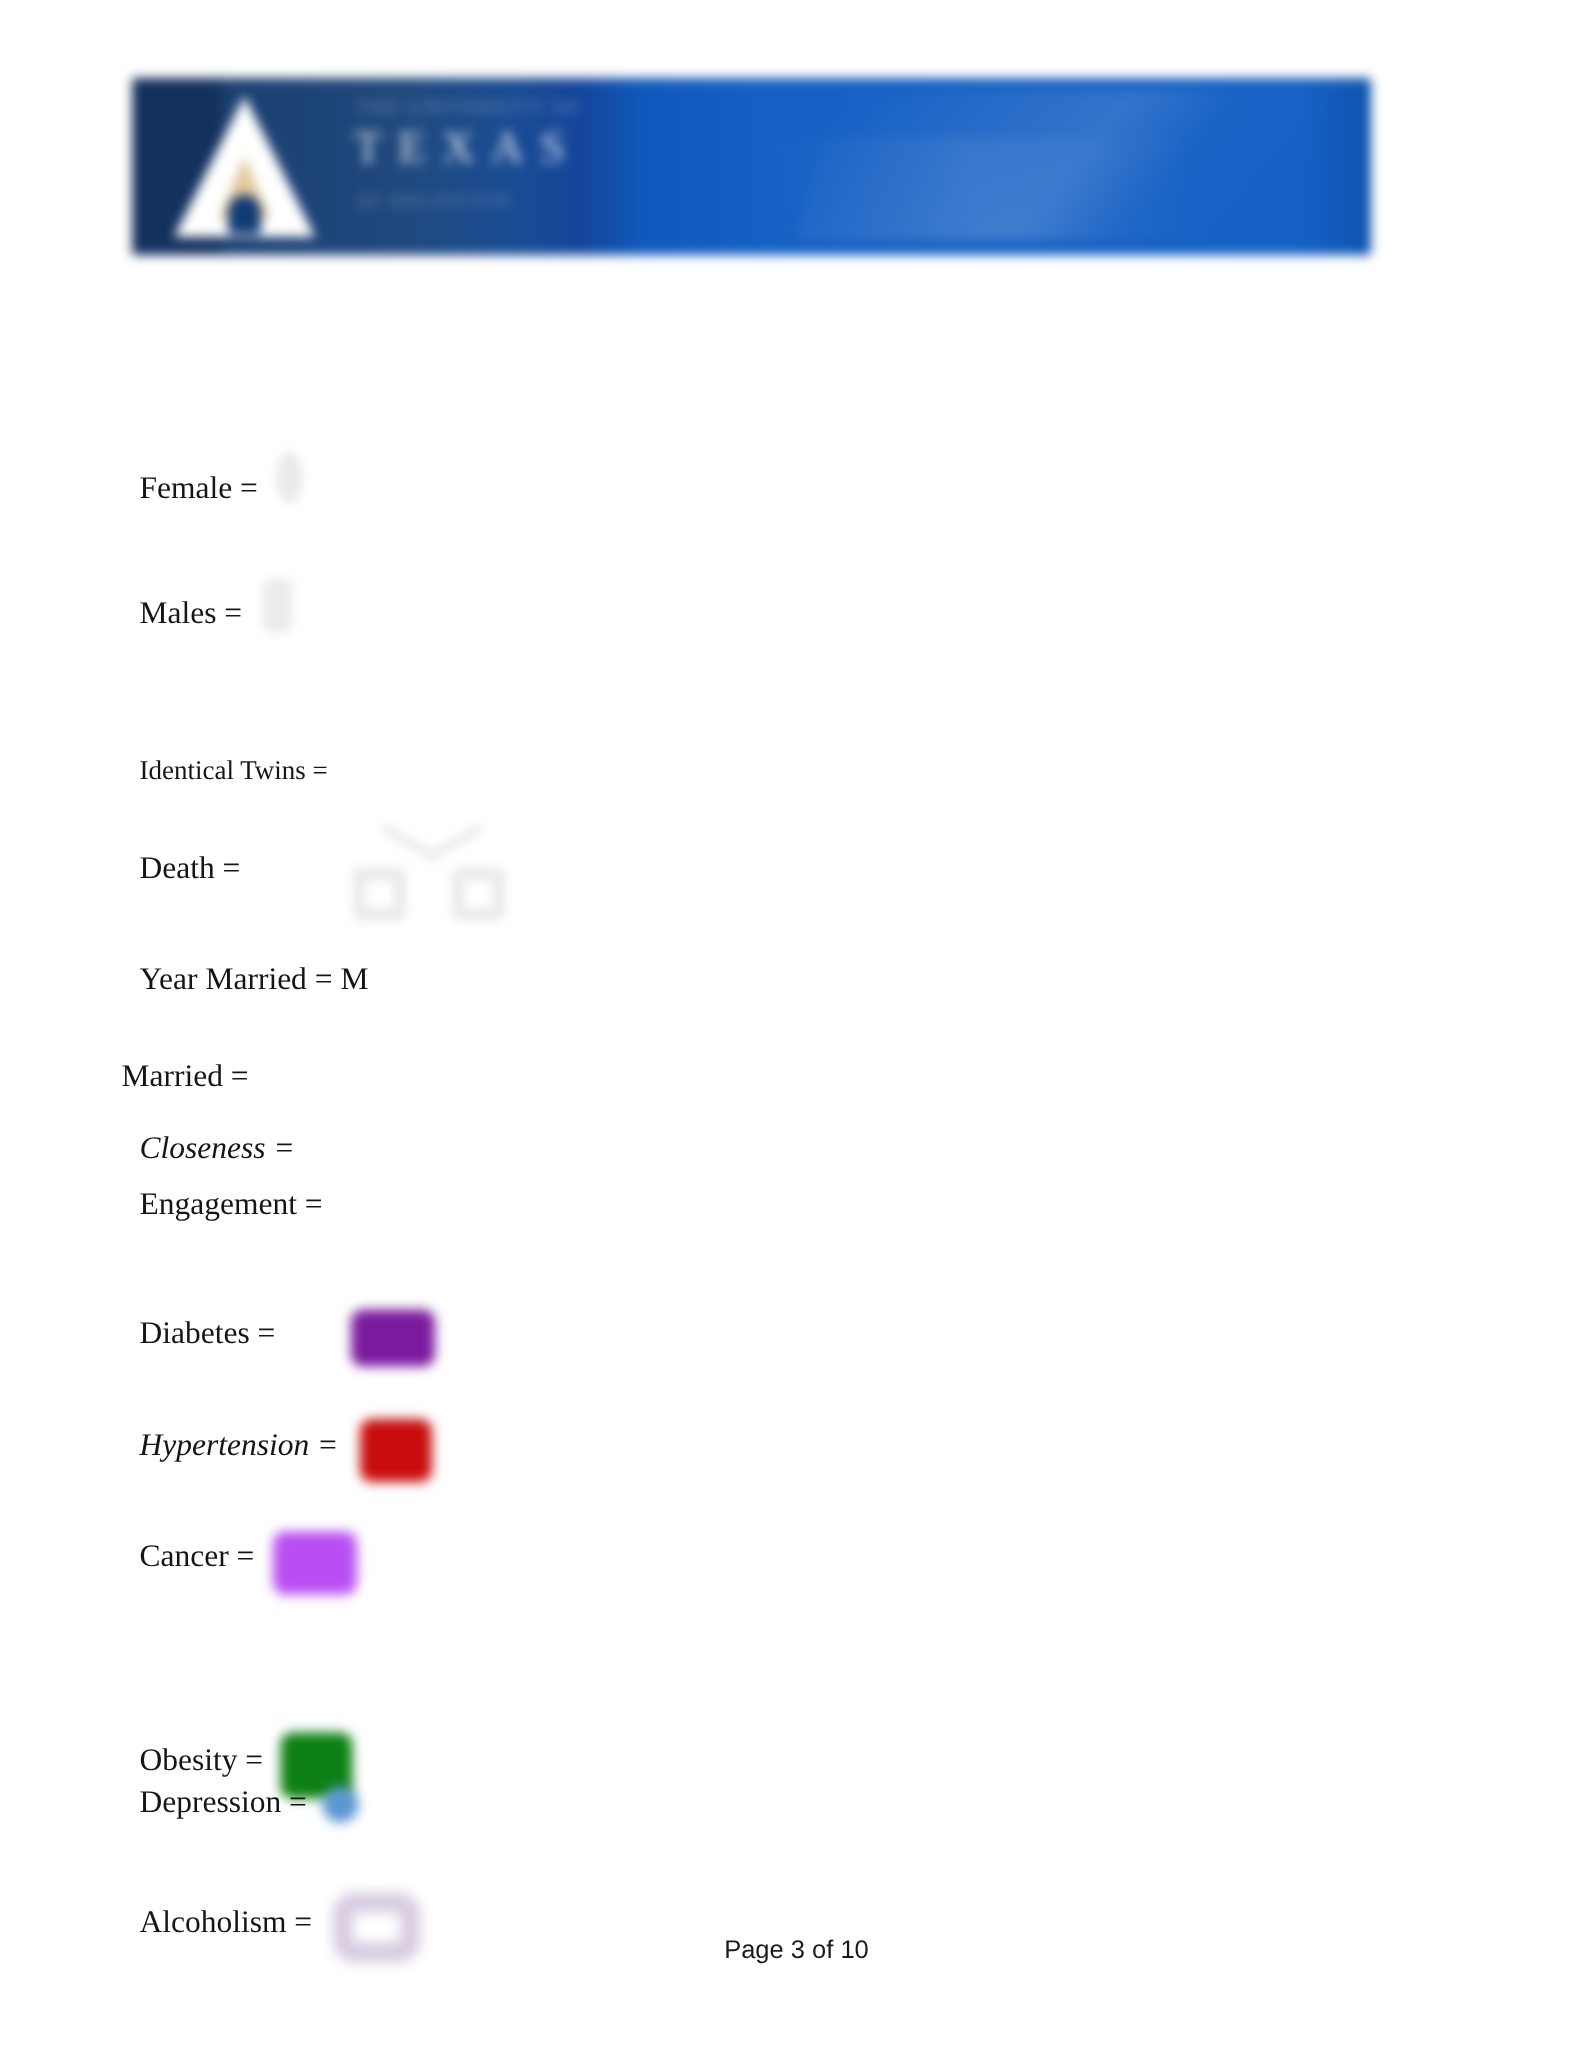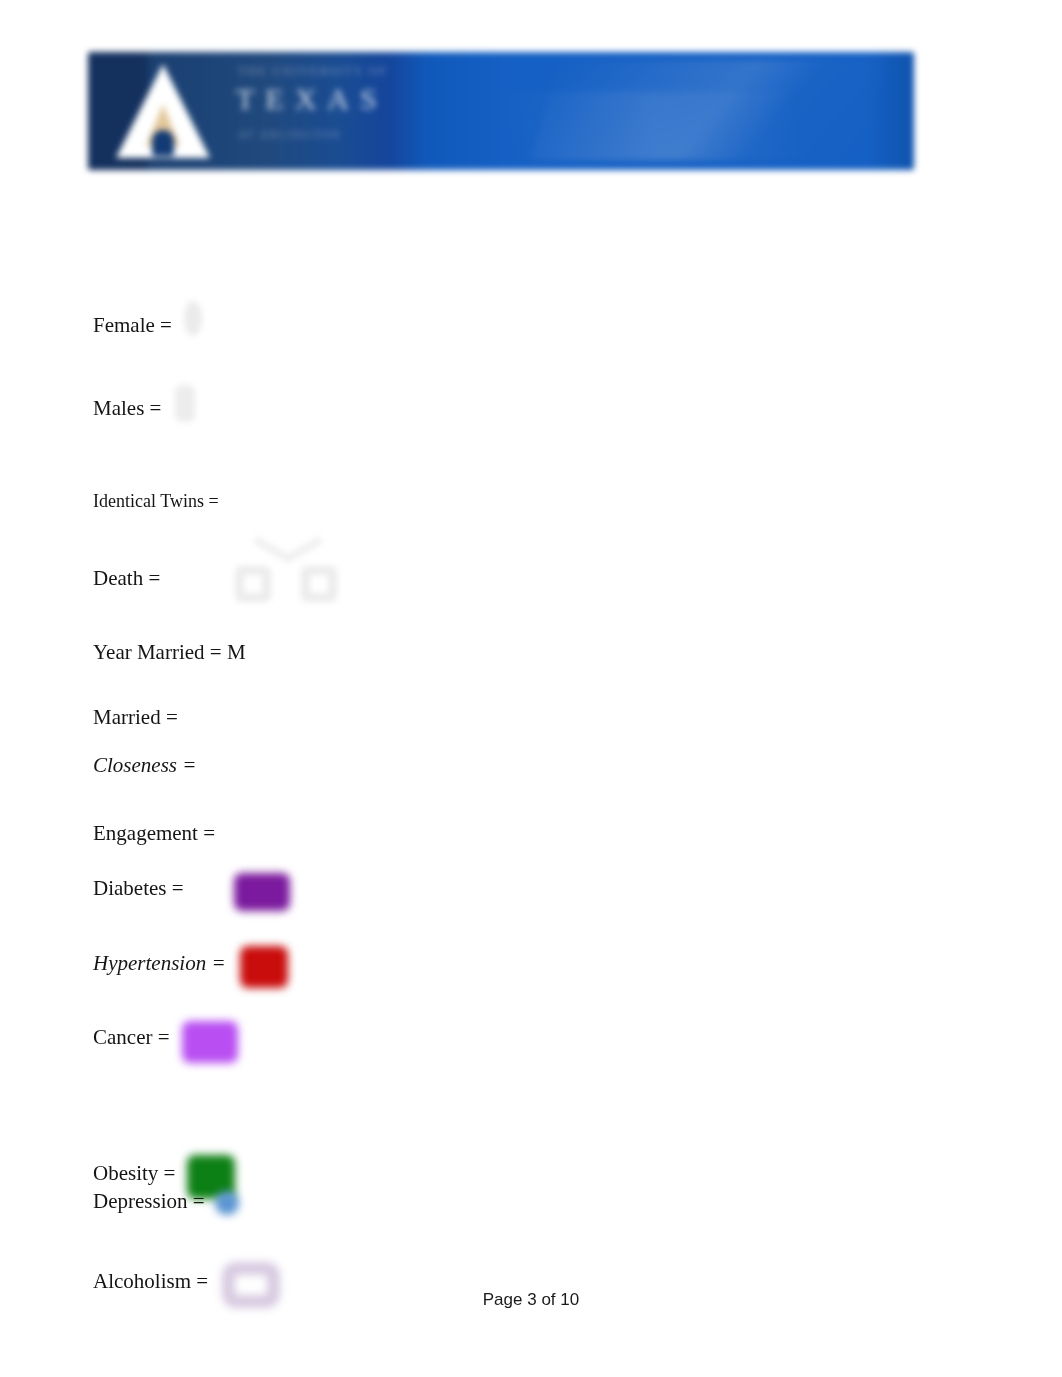--- a/index.html
+++ b/index.html
@@ -288,21 +288,21 @@
   </span>
 </div>
 
 <div class="legend-row" style="left:93px; top:398px;">
   <span class="legend-label">Males =</span>
   <span class="sym" style="margin-left:14px; margin-top:-9px;">
     <span class="glyph square-m"></span>
   </span>
 </div>
 
-<div class="legend-row" style="left:93px; top:492px;text-align:center;">
+<div class="legend-row" style="left:93px; top:504px;text-align:center;">
   <span class="legend-label small">Identical Twins =</span>
   <span class="sym" style="margin-left:10px; margin-top:18px;">
     <span class="glyph twins">
       <span class="bar-skew-l"></span>
       <span class="bar-skew-r"></span>
       <span class="kid l"></span>
       <span class="kid r"></span>
     </span>
   </span>
 </div>
@@ -311,35 +311,35 @@
   <span class="legend-label">Death =</span>
   <span class="sym" style="margin-left:14px; margin-top:-2px;">
     <span class="glyph death-x"></span>
   </span>
 </div>
 
 <div class="legend-row" style="left:93px; top:642px;">
   <span class="legend-label">Year Married = M</span>
 </div>
 
-<div class="legend-row" style="left:93px; top:707px;align-items:flex-end;">
+<div class="legend-row" style="left:81px; top:707px;align-items:flex-end;">
   <span class="legend-label">Married =</span>
   <span class="sym" style="margin-left:18px; margin-top:-2px;">
     <span class="line-sw" style="width:216px; background:#ececee;"></span>
   </span>
 </div>
 
 <div class="legend-row" style="left:93px; top:755px;font-style:italic;">
   <span class="legend-label">Closeness =</span>
   <span class="sym" style="margin-left:18px; margin-top:0px;">
     <span class="line-sw" style="width:184px; height:16px; background:#9bcca2;"></span>
   </span>
 </div>
 
-<div class="legend-row" style="left:93px; top:823px;">
+<div class="legend-row" style="left:93px; top:792px;">
   <span class="legend-label">Engagement =</span>
   <span class="sym" style="margin-left:8px; margin-top:-2px;">
     <span class="line-sw" style="width:198px; height:11px;
       background:repeating-linear-gradient(90deg,#d6d6e6 0px,#d6d6e6 9px,#eeeef5 9px,#eeeef5 15px);"></span>
   </span>
 </div>
 
 <div class="legend-row" style="left:93px; top:866px;gap:36px;">
   <span class="legend-label">Diabetes =</span>
   <span class="sym" style="margin-left:14px; margin-top:7px;">

